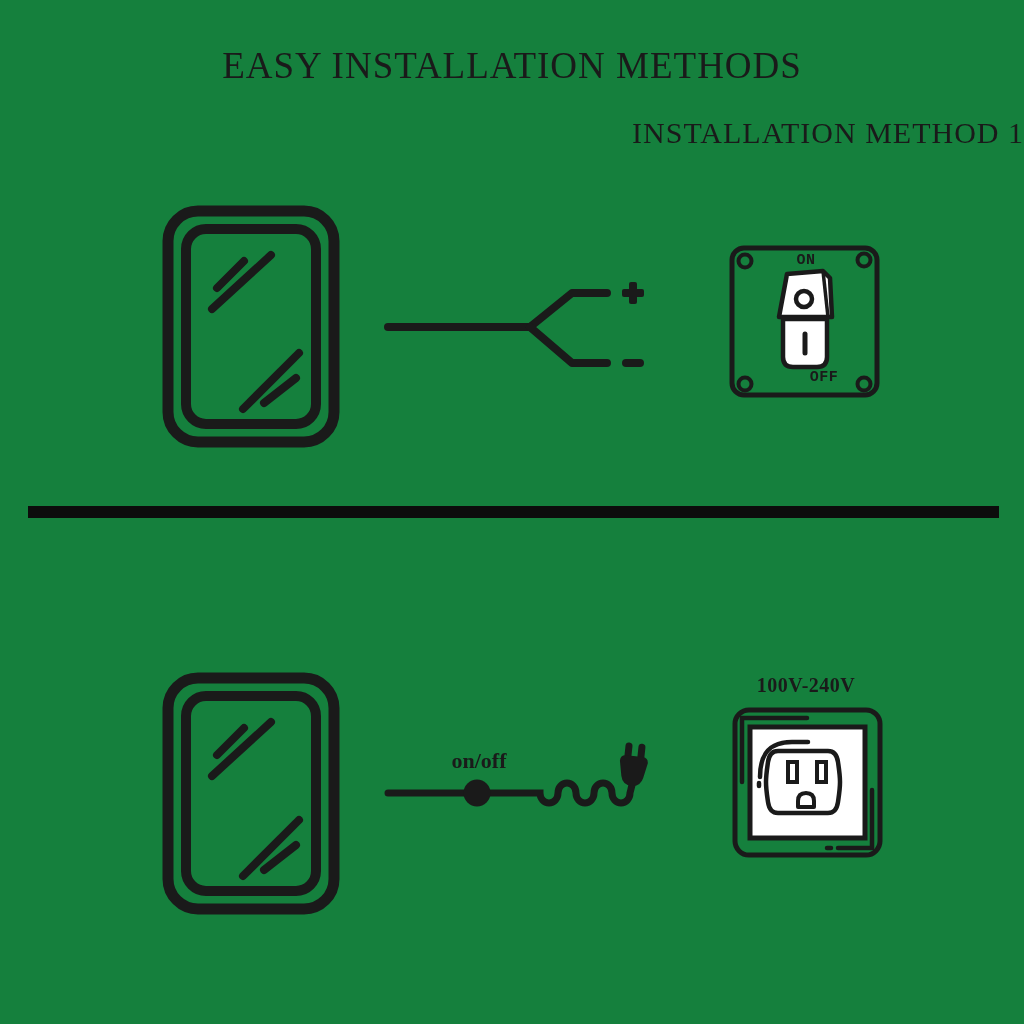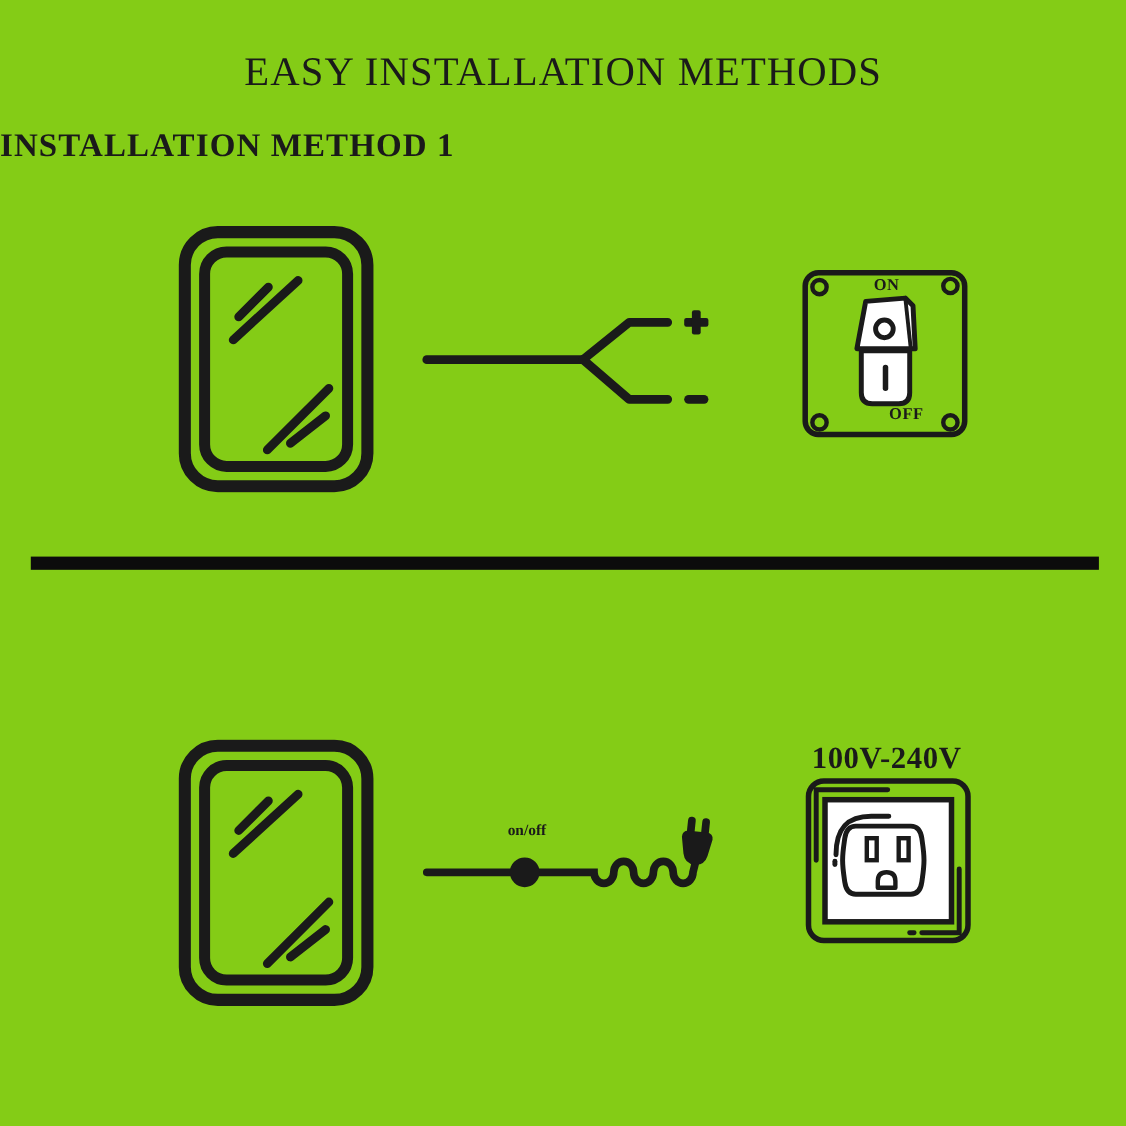--- a/index.html
+++ b/index.html
@@ -1,40 +1,40 @@
 <!DOCTYPE html>
 <html><head>
 <meta charset="utf-8">
 <style>
   html,body{margin:0;padding:0;background:#fff;}
   .canvas{
-    position:relative;width:1024px;height:1024px;background:#84cc16;
+    position:relative;width:1024px;height:1024px;background:#15803d;
     font-family:"Liberation Serif",serif;color:#1a1a1a;overflow:hidden;
   }
   .abs{position:absolute;}
   .title{
     left:0;top:44px;width:1024px;text-align:center;
     font-size:37px;letter-spacing:1px;font-weight:400;white-space:nowrap;
   }
   .subtitle{
-    left:0;width:1024px;text-align:left;
-    font-size:30px;letter-spacing:1px;font-weight:700;white-space:nowrap;
+    left:0;width:1024px;text-align:right;
+    font-size:30px;letter-spacing:1px;font-weight:400;white-space:nowrap;
   }
   .subtitle.m1{top:116px;}
   .subtitle.m2{top:582px;}
   .divider{left:28px;top:506px;width:971px;height:12px;background:#0c0c0c;}
   .centered-label{transform:translateX(-50%);white-space:nowrap;}
   .switch-label{
-    font-family:Liberation Serif, serif;font-weight:700;font-size:15px;
+    font-family:Liberation Mono, monospace;font-weight:700;font-size:15px;
     letter-spacing:0.5px;color:#1a1a1a;
   }
   .on-label{left:806px;top:252px;}
   .off-label{left:824px;top:369px;}
-  .onoff-label{left:479px;top:748px;font-weight:700;font-size:14px;}
-  .voltage-label{left:806px;top:674px;font-weight:700;font-size:28px;letter-spacing:0.5px;}
+  .onoff-label{left:479px;top:748px;font-weight:700;font-size:22px;}
+  .voltage-label{left:806px;top:674px;font-weight:700;font-size:20px;letter-spacing:0.5px;}
   svg{display:block;}
 </style>
 </head>
 <body>
 
 <div class="canvas">
 
   <svg width="0" height="0" style="position:absolute" aria-hidden="true">
     <defs>
       <g id="mirror-shape" fill="none" stroke="#1a1a1a">

